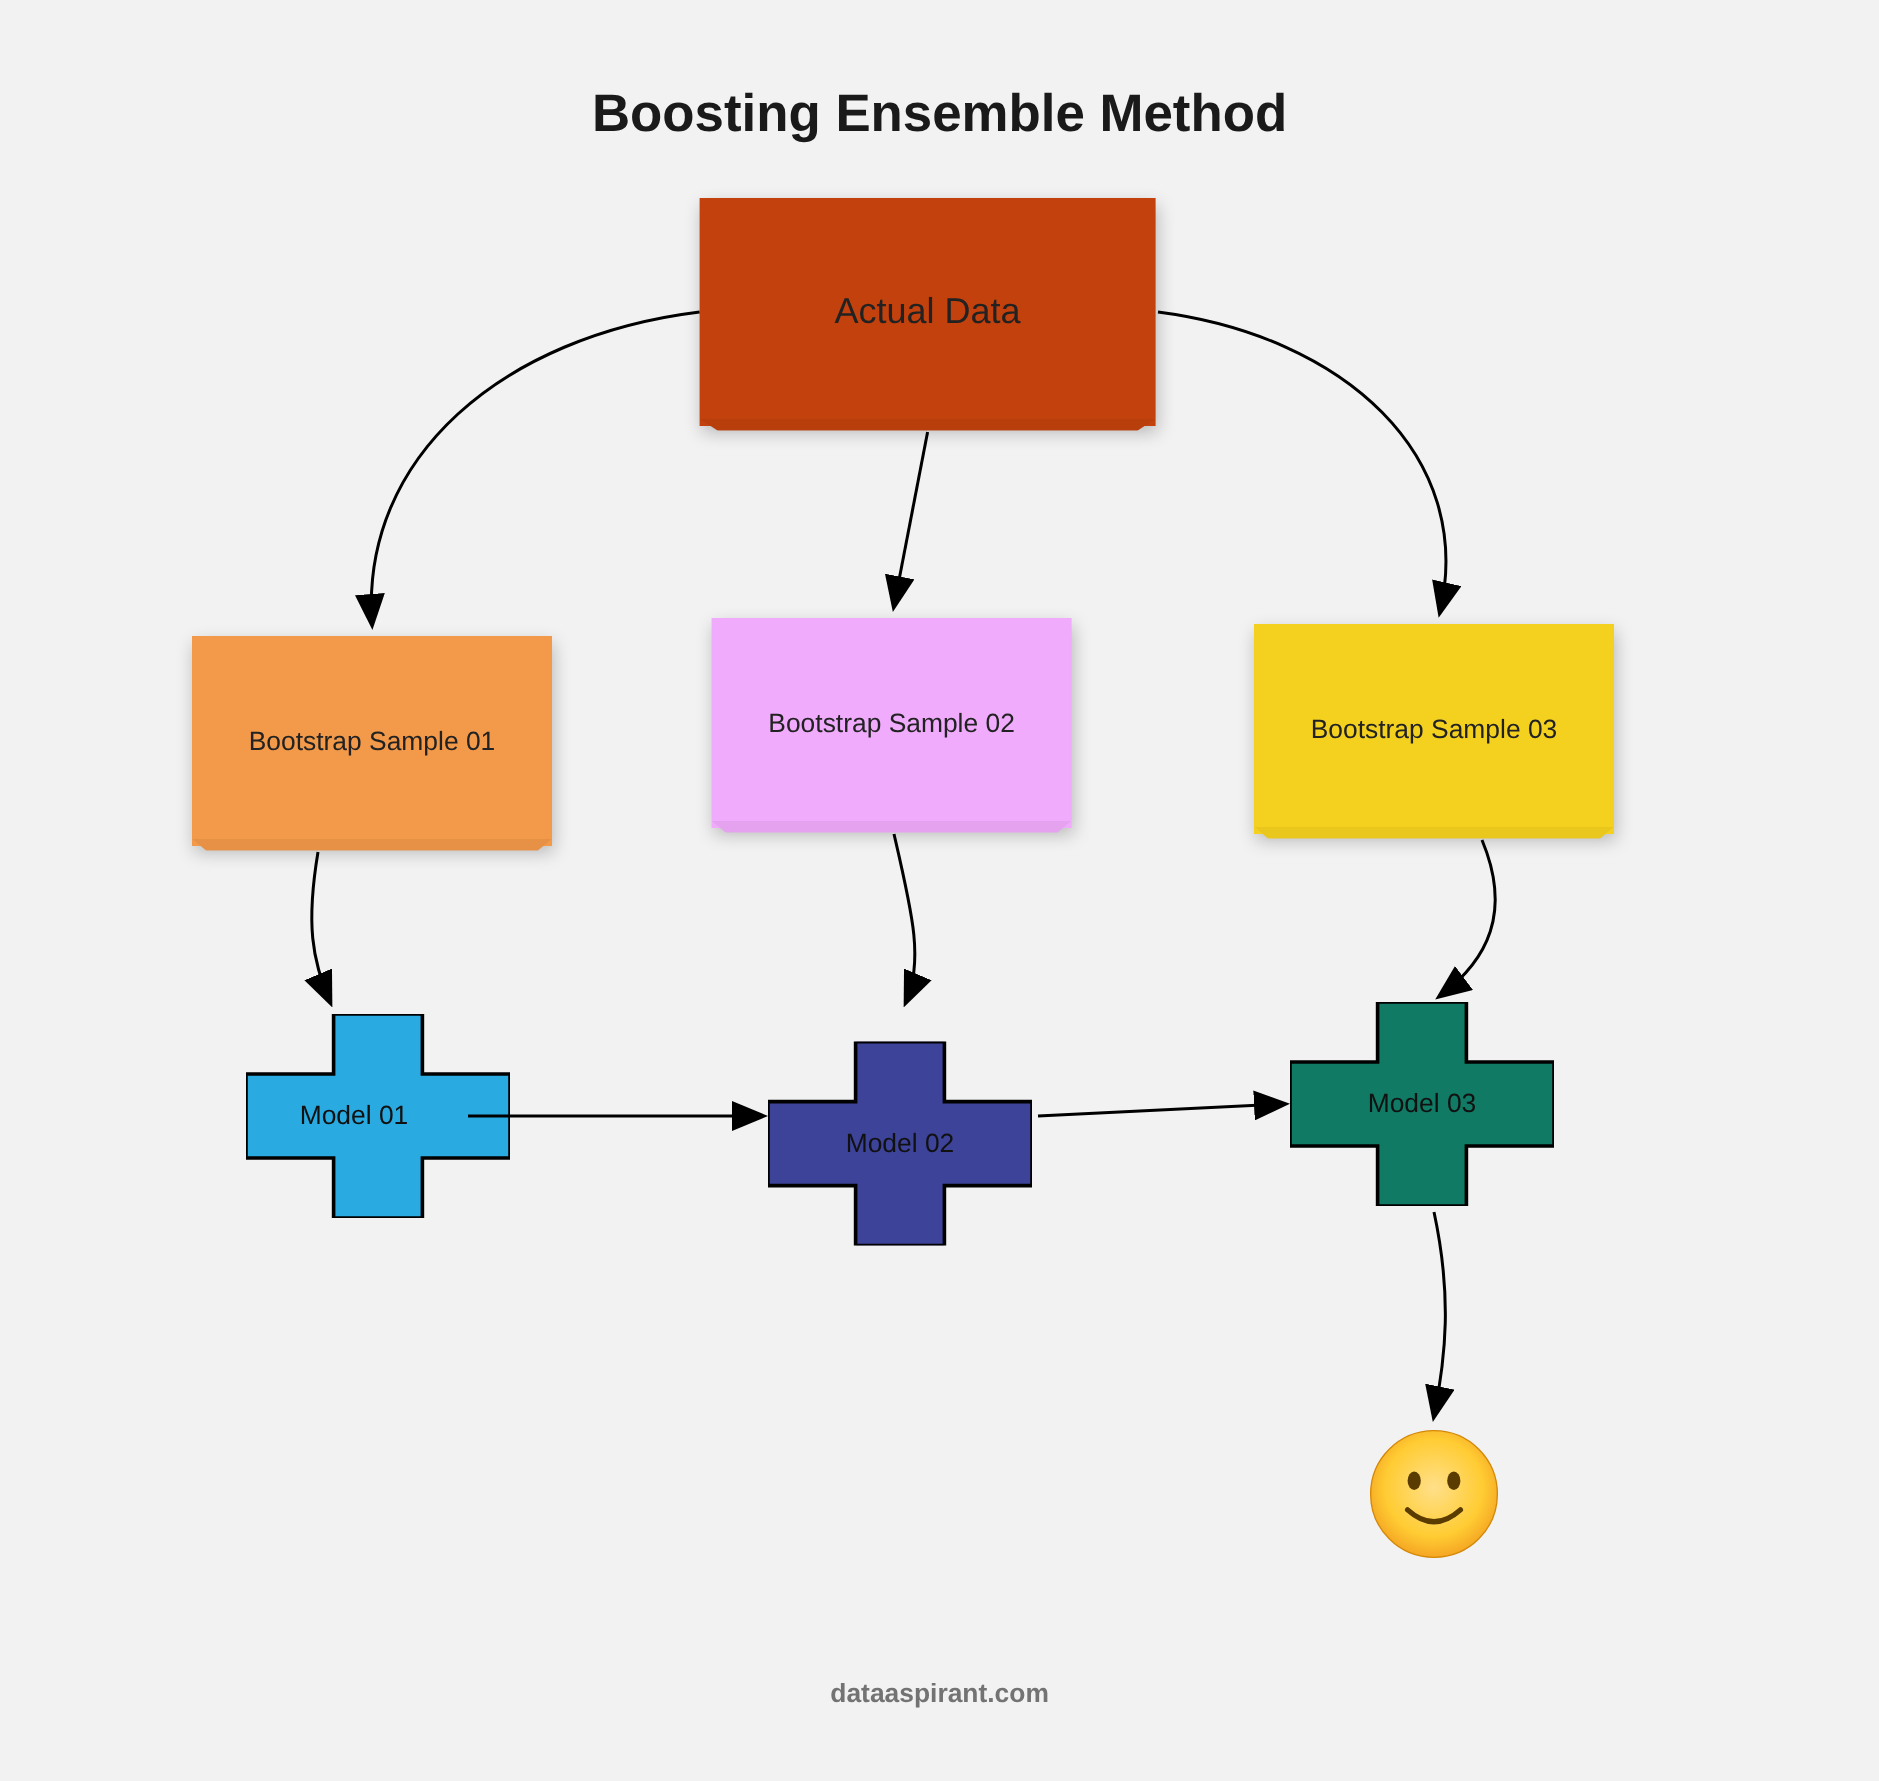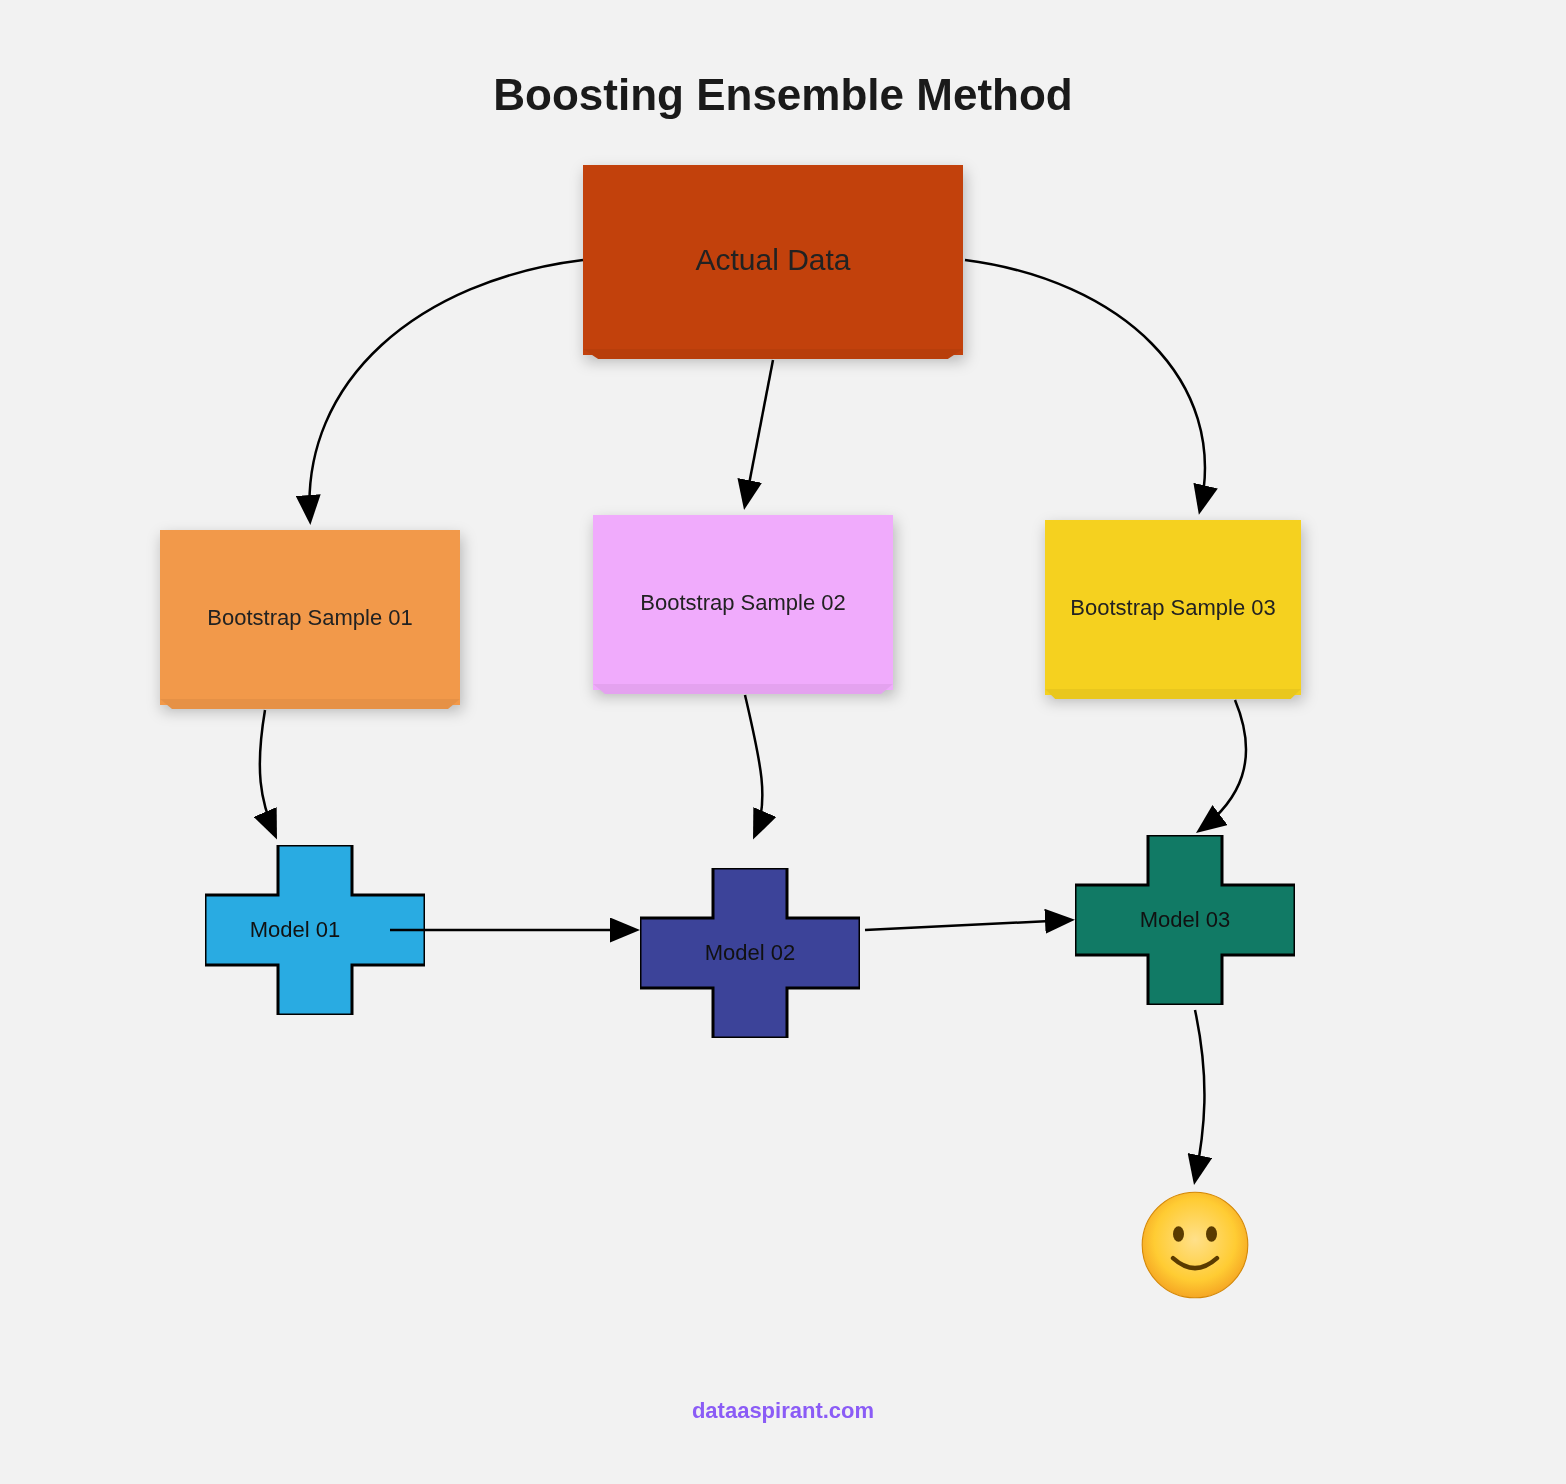--- a/index.html
+++ b/index.html
@@ -21,21 +21,21 @@
     font-weight: 700;
     color: #1a1a1a;
   }
   .footer {
     position: absolute;
     bottom: 60px;
     width: 100%;
     text-align: center;
     font-size: 22px;
     font-weight: 700;
-    color: #8b5cf6;
+    color: #737373;
   }
 
   
   .note {
     position: absolute;
     display: flex;
     align-items: center;
     justify-content: center;
     text-align: center;
     box-shadow: 2px 6px 14px rgba(0,0,0,0.25);
@@ -91,21 +91,21 @@
 <div class="note big" style="left:583px; top:165px; width:380px; height:190px; background:#c2410c;">
   <span class="label">Actual Data</span>
 </div>
 
 <div class="note" style="left:160px; top:530px; width:300px; height:175px; background:#f2994a;">
   <span class="label">Bootstrap Sample 01</span>
 </div>
 <div class="note" style="left:593px; top:515px; width:300px; height:175px; background:#f0abfc;">
   <span class="label">Bootstrap Sample 02</span>
 </div>
-<div class="note" style="left:1045px; top:520px; width:256px; height:175px; background:#f5d11f;">
+<div class="note" style="left:1045px; top:520px; width:300px; height:175px; background:#f5d11f;">
   <span class="label">Bootstrap Sample 03</span>
 </div>
 
 <div class="cross" style="left:165px; top:845px;padding-left:40px;">
   <svg viewBox="0 0 220 170">
     <path d="M73 0 H147 V50 H220 V120 H147 V170 H73 V120 H0 V50 H73 Z" fill="#29abe2" stroke="#000" stroke-width="3"></path>
   </svg>
   <span class="label">Model 01</span>
 </div>
 <div class="cross" style="left:640px; top:868px;">

